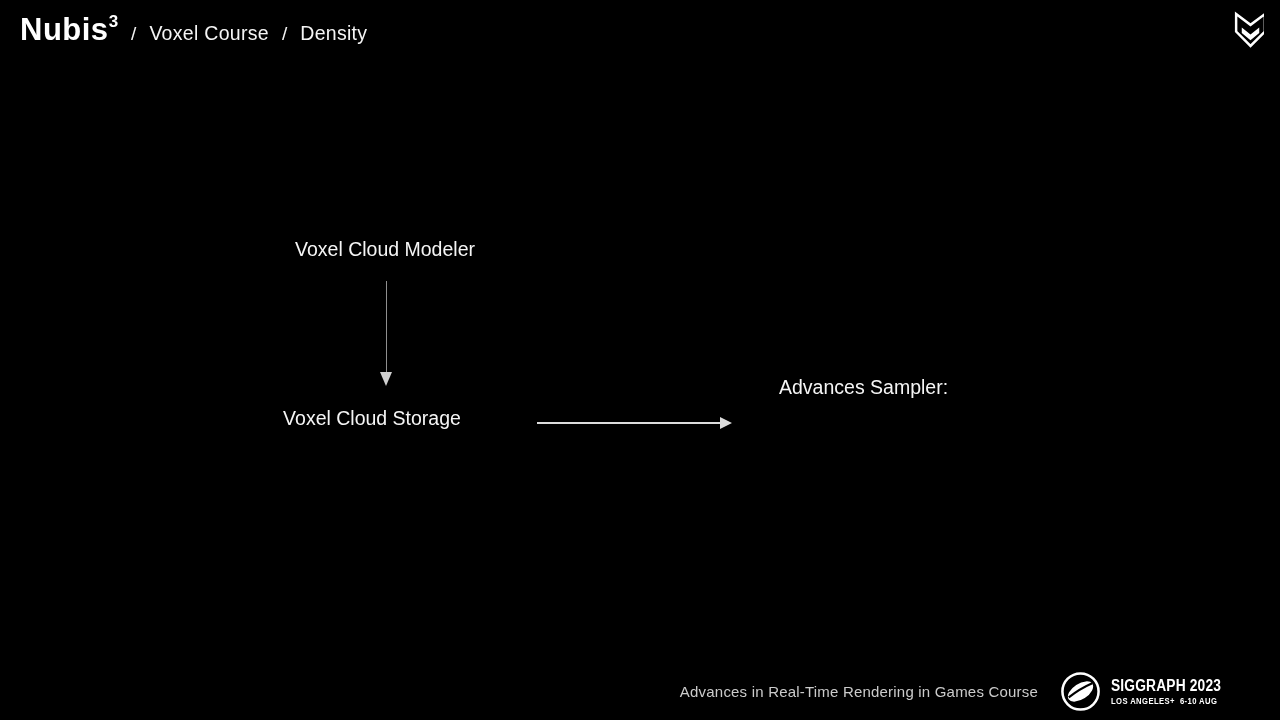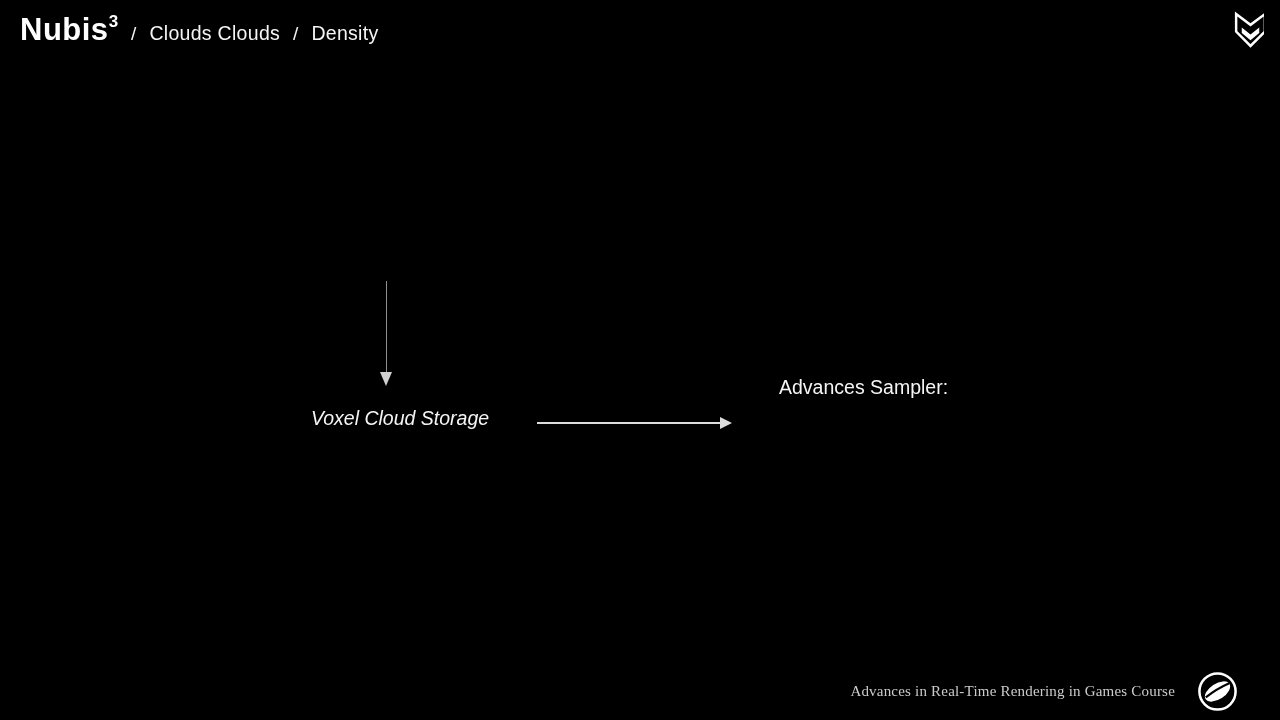--- a/index.html
+++ b/index.html
@@ -55,21 +55,21 @@
 
   
   .node {
     position: absolute;
     color: var(--text-primary, #f5f5f5);
     font-size: 19.5px;
     white-space: nowrap;
   }
   .node-centered { transform: translateX(-50%); }
   .node-modeler { left: 385px; top: 238px; }
-  .node-storage { left: 400px; top: 407px; font-style: italic; }
+  .node-storage { left: 372px; top: 407px; }
 
   .v-arrow-line {
     position: absolute;
     left: 386px; top: 281px;
     width: 1px; height: 91px;
     background: var(--arrow-vertical, #8f8f8f);
   }
   .v-arrow-head {
     position: absolute;
     left: 380px; top: 372px;
@@ -119,21 +119,20 @@
     bottom: 7px;
     display: flex;
     align-items: center;
   }
   .course-text {
     font-size: 15px;
     color: var(--text-secondary, #cbcbcb);
     letter-spacing: 0.2px;
     margin-right: 21px;
     white-space: nowrap;
-    font-family: Liberation Serif, serif;
   }
   .sig-logo { width: 43px; height: 43px; flex: none; }
   .sig-text {
     display: flex;
     flex-direction: column;
     justify-content: center;
     margin-left: 9px;
     line-height: 1.1;
   }
   .sig-name {
@@ -157,32 +156,33 @@
   }
 </style>
 </head>
 <body>
 
 <div class="slide">
 
   <div class="header">
     <span class="title"><span>Nubis</span><sup>3</sup></span>
     <span class="crumb-sep">/</span>
-    <span class="crumb">Clouds Clouds</span>
+    <span class="crumb">Voxel Course</span>
     <span class="crumb-sep">/</span>
     <span class="crumb">Density</span>
   </div>
 
   <div class="header-logo">
     <svg width="35" height="39" viewBox="0 0 34 38" aria-hidden="true">
       <path d="M3 3 L17 13.5 L31 3 L31 20 L17 34 L3 20 Z" fill="none" stroke="var(--logo, #ffffff)" stroke-width="2.4" stroke-linejoin="miter"></path>
       <path d="M8.5 16 L17 23 L25.5 16 L25.5 21.5 L17 28.5 L8.5 21.5 Z" fill="var(--logo, #ffffff)"></path>
     </svg>
   </div>
 
+  <div class="node node-centered node-modeler">Voxel Cloud Modeler</div>
 
   <div class="v-arrow-line"></div>
   <div class="v-arrow-head"></div>
 
   <div class="node node-centered node-storage">Voxel Cloud Storage</div>
 
   <div class="h-arrow-line"></div>
   <div class="h-arrow-head"></div>
 
   <div class="sampler-title">Advances Sampler:</div>
@@ -192,15 +192,19 @@
     <span class="course-text">Advances in Real-Time Rendering in Games Course</span>
 
     <span class="sig-logo">
       <svg width="43" height="43" viewBox="0 0 44 44" aria-hidden="true">
         <circle cx="22" cy="22" r="18.5" fill="none" stroke="var(--logo, #ffffff)" stroke-width="2.6"></circle>
         <ellipse cx="22" cy="22" rx="14.5" ry="8" fill="var(--logo, #ffffff)" transform="rotate(-33 22 22)"></ellipse>
         <path d="M10 28 C15 24 26 17 34 13.5" fill="none" stroke="#000000" stroke-width="2.2"></path>
       </svg>
     </span>
 
+    <span class="sig-text">
+      <span class="sig-name">SIGGRAPH 2023</span>
+      <span class="sig-details">LOS ANGELES+  6-10 AUG</span>
+    </span>
   </div>
 
 </div>
 
 </body></html>

